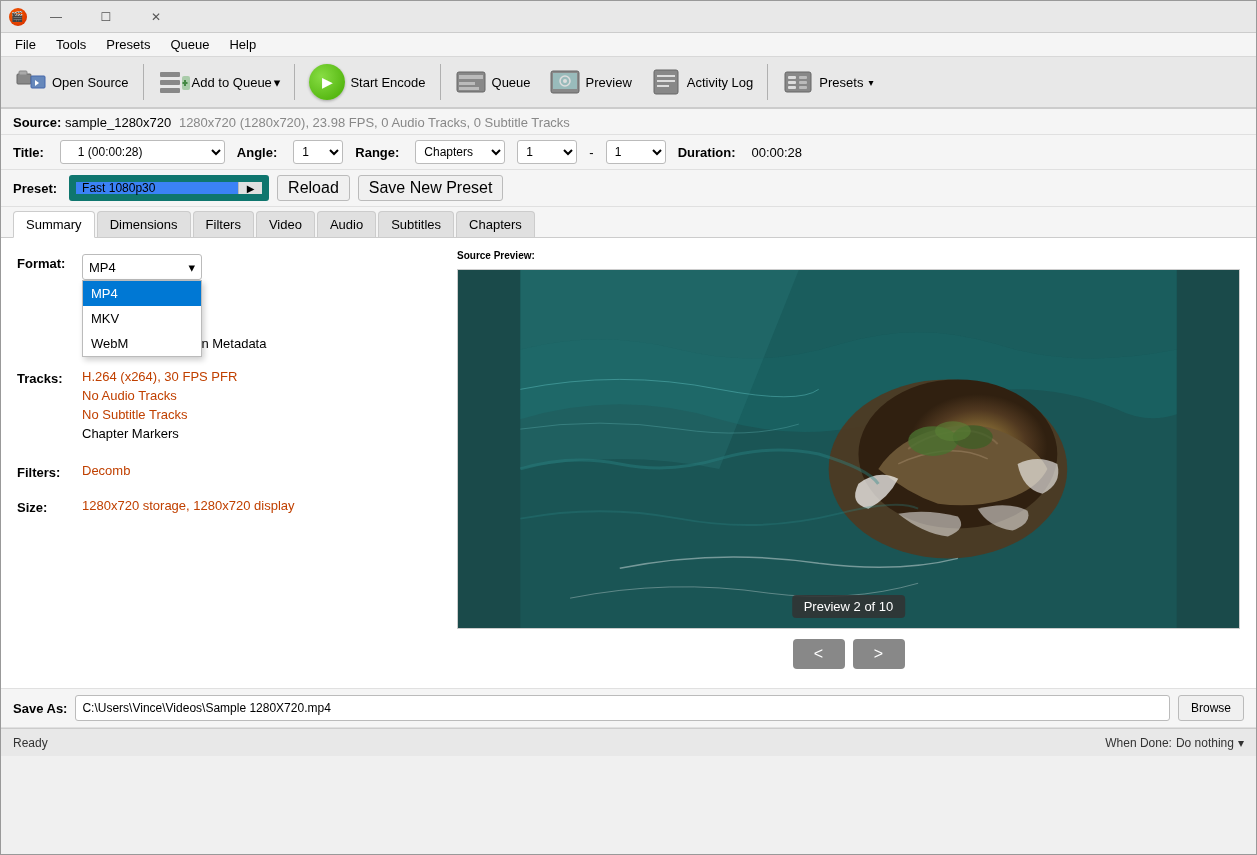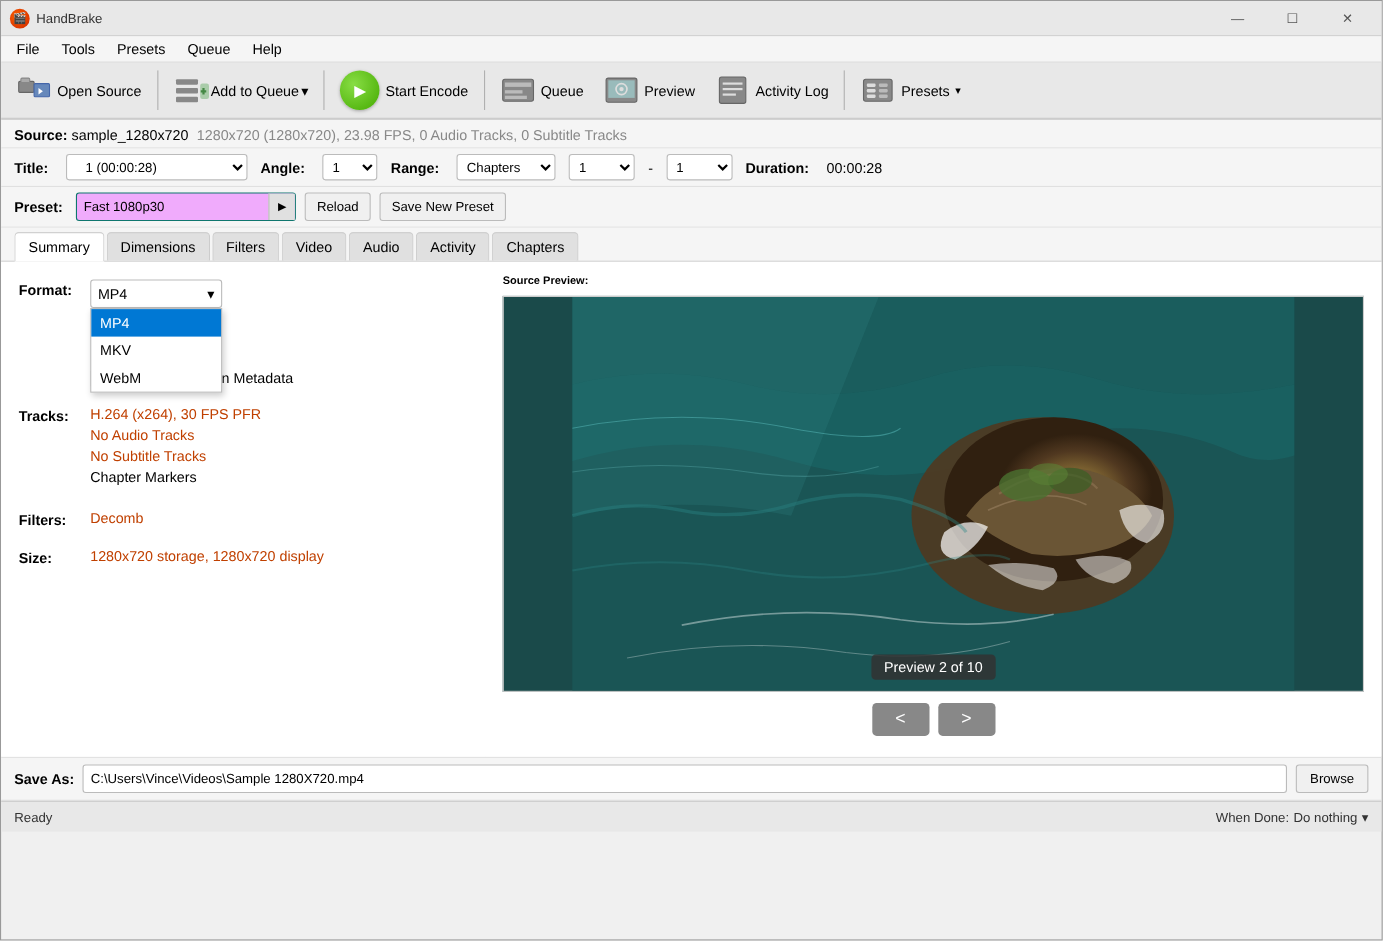--- a/index.html
+++ b/index.html
@@ -148,23 +148,23 @@
       display: flex;
       align-items: center;
       padding: 5px 12px;
       background: #f5f5f5;
       border-bottom: 1px solid #e0e0e0;
       gap: 8px;
     }
     .preset-selector {
       display: flex;
       align-items: center;
-      border: 1px solid #0f766e;
+      border: 7px solid #0f766e;
       border-radius: 3px;
-      background: #f0abfc;
+      background: #3b82f6;
       height: 26px;
       min-width: 200px;
     }
     .preset-name {
       flex: 1;
       padding: 0 6px;
       font-size: 12px;
     }
     .preset-arrow-btn {
       width: 24px; height: 100%;
@@ -175,21 +175,21 @@
       display: flex; align-items: center; justify-content: center;
       font-size: 10px;
     }
     .action-btn {
       height: 26px;
       padding: 0 10px;
       border: 1px solid #bbb;
       border-radius: 3px;
       background: #f0f0f0;
       cursor: pointer;
-      font-size: 12px;
+      font-size: 16px;
     }
 
     
     #tabs-row {
       display: flex;
       padding: 4px 12px 0;
       background: #f5f5f5;
       border-bottom: 1px solid #ccc;
       gap: 0;
     }
@@ -402,21 +402,20 @@
     .chapters-select { width: 60px; height: 24px; }
 
     .duration-label { font-weight: bold; }
     .duration-value { margin-left: 4px; }
   </style>
 </head>
 <body>
 
 <div id="title-bar">
   <div class="app-icon">🎬</div>
-  <span class="title-text">HandBrake</span>
   <div class="window-controls">
     <button class="win-btn">—</button>
     <button class="win-btn">☐</button>
     <button class="win-btn close">✕</button>
   </div>
 </div>
 
 <div id="menu-bar">
   <span class="menu-item">File</span>
   <span class="menu-item">Tools</span>
@@ -558,21 +557,21 @@
   <button class="action-btn">Reload</button>
   <button class="action-btn">Save New Preset</button>
 </div>
 
 <div id="tabs-row">
   <div class="tab active">Summary</div>
   <div class="tab">Dimensions</div>
   <div class="tab">Filters</div>
   <div class="tab">Video</div>
   <div class="tab">Audio</div>
-  <div class="tab">Activity</div>
+  <div class="tab">Subtitles</div>
   <div class="tab">Chapters</div>
 </div>
 
 <div id="main-content" style="height: 450px;">
 
   <div id="left-panel">
 
     <div class="field-row">
       <span class="field-label">Format:</span>
       <div class="field-content">

